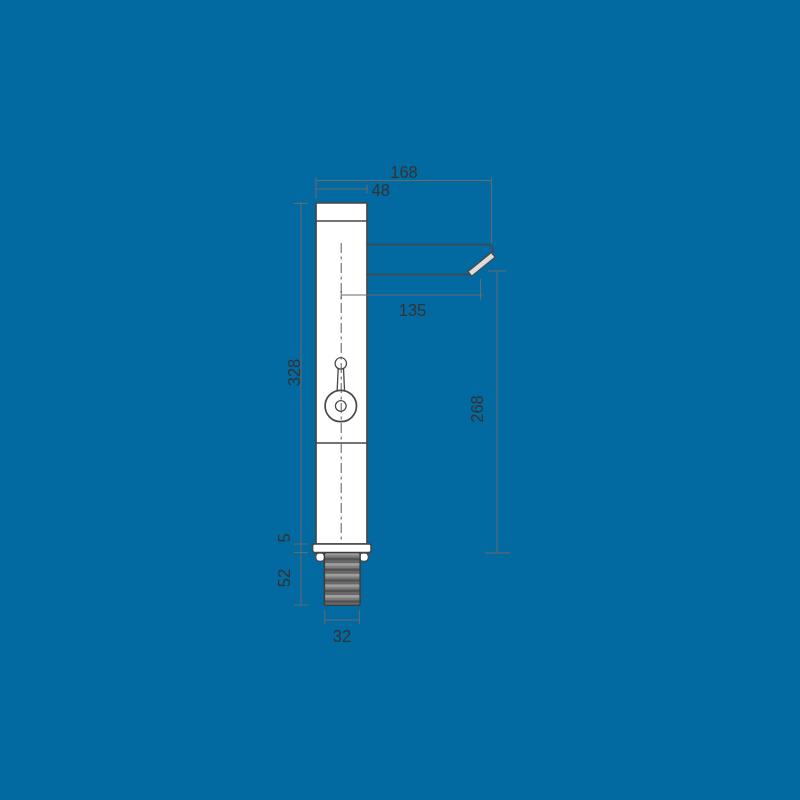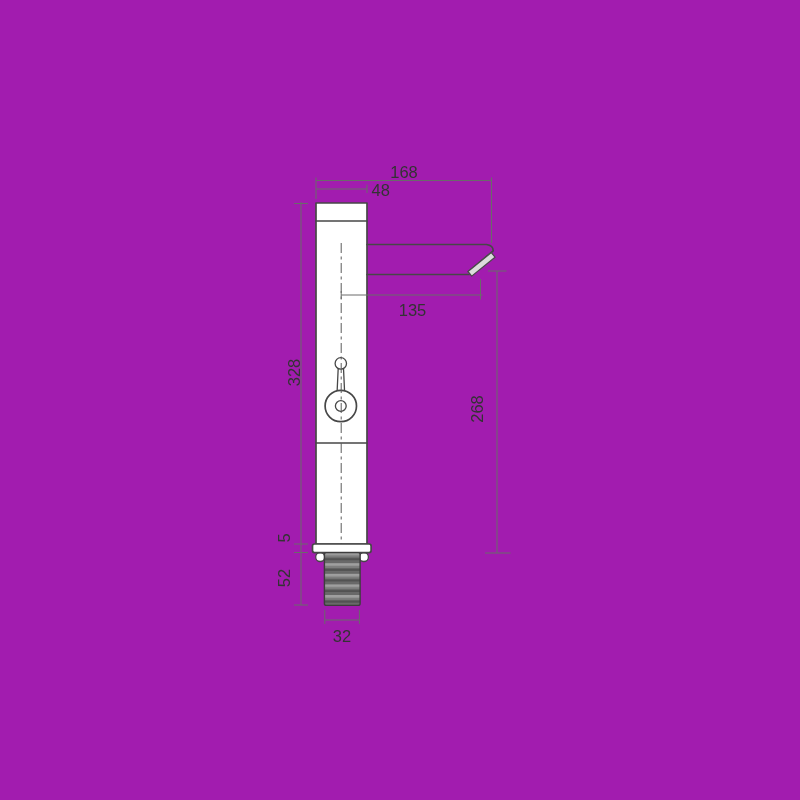--- a/index.html
+++ b/index.html
@@ -4,21 +4,21 @@
 <style>
   html, body {
     margin: 0;
     padding: 0;
     background: #ffffff;
   }
   .stage {
     position: relative;
     width: 800px;
     height: 800px;
-    background: #a21caf;
+    background: #0369a1;
     overflow: hidden;
   }
   svg.drawing {
     display: block;
     width: 800px;
     height: 800px;
   }
   
   .obj {
     stroke: #474747;

